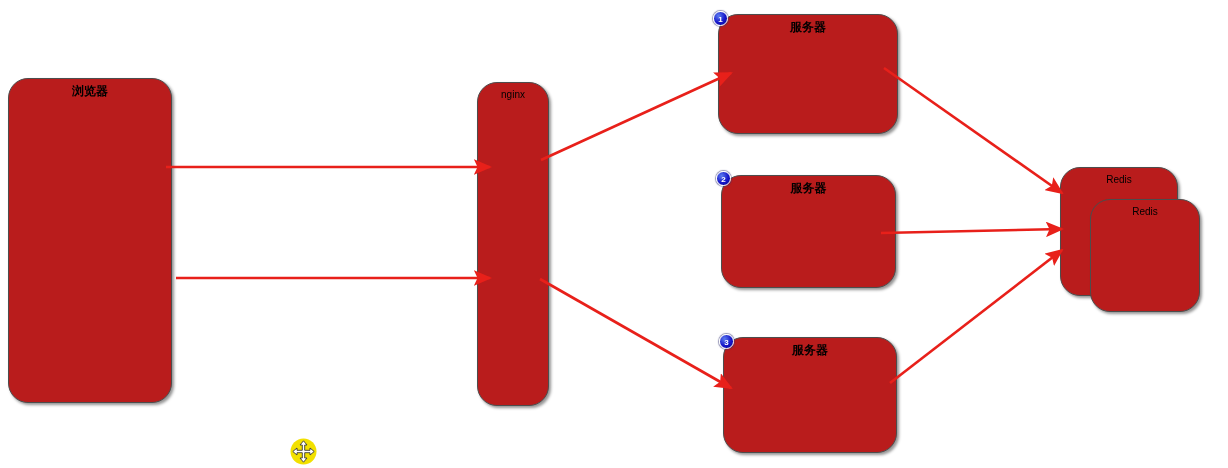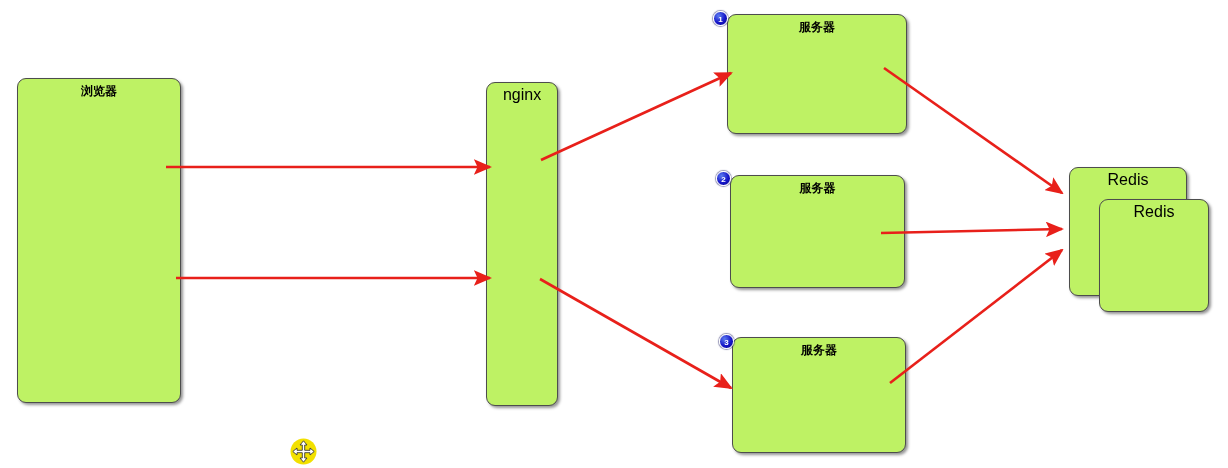--- a/index.html
+++ b/index.html
@@ -14,36 +14,35 @@
   #canvas {
     position: relative;
     width: 1228px;
     height: 468px;
     background: #ffffff;
     overflow: hidden;
   }
   
   .node {
     position: absolute;
-    background: #bef264;
+    background: #b91c1c;
     border: 1px solid #4d4d4d;
-    border-radius: 9px;
+    border-radius: 20px;
     box-sizing: border-box;
     box-shadow: 2px 2px 3px rgba(0,0,0,0.42);
     z-index: 5;
-    margin-left: 9px;
   }
   .node-label {
     position: absolute;
     left: 0;
     right: 0;
     top: 5px;
     text-align: center;
     color: #000000;
-    font-size: 16px;
+    font-size: 10px;
     line-height: 14px;
     font-weight: normal;
     white-space: nowrap;
     pointer-events: none;
   }
   .node-label.cjk {
     font-family: "DejaVu Sans", "Liberation Sans", sans-serif;
     font-weight: bold;
     font-size: 12px;
   }

